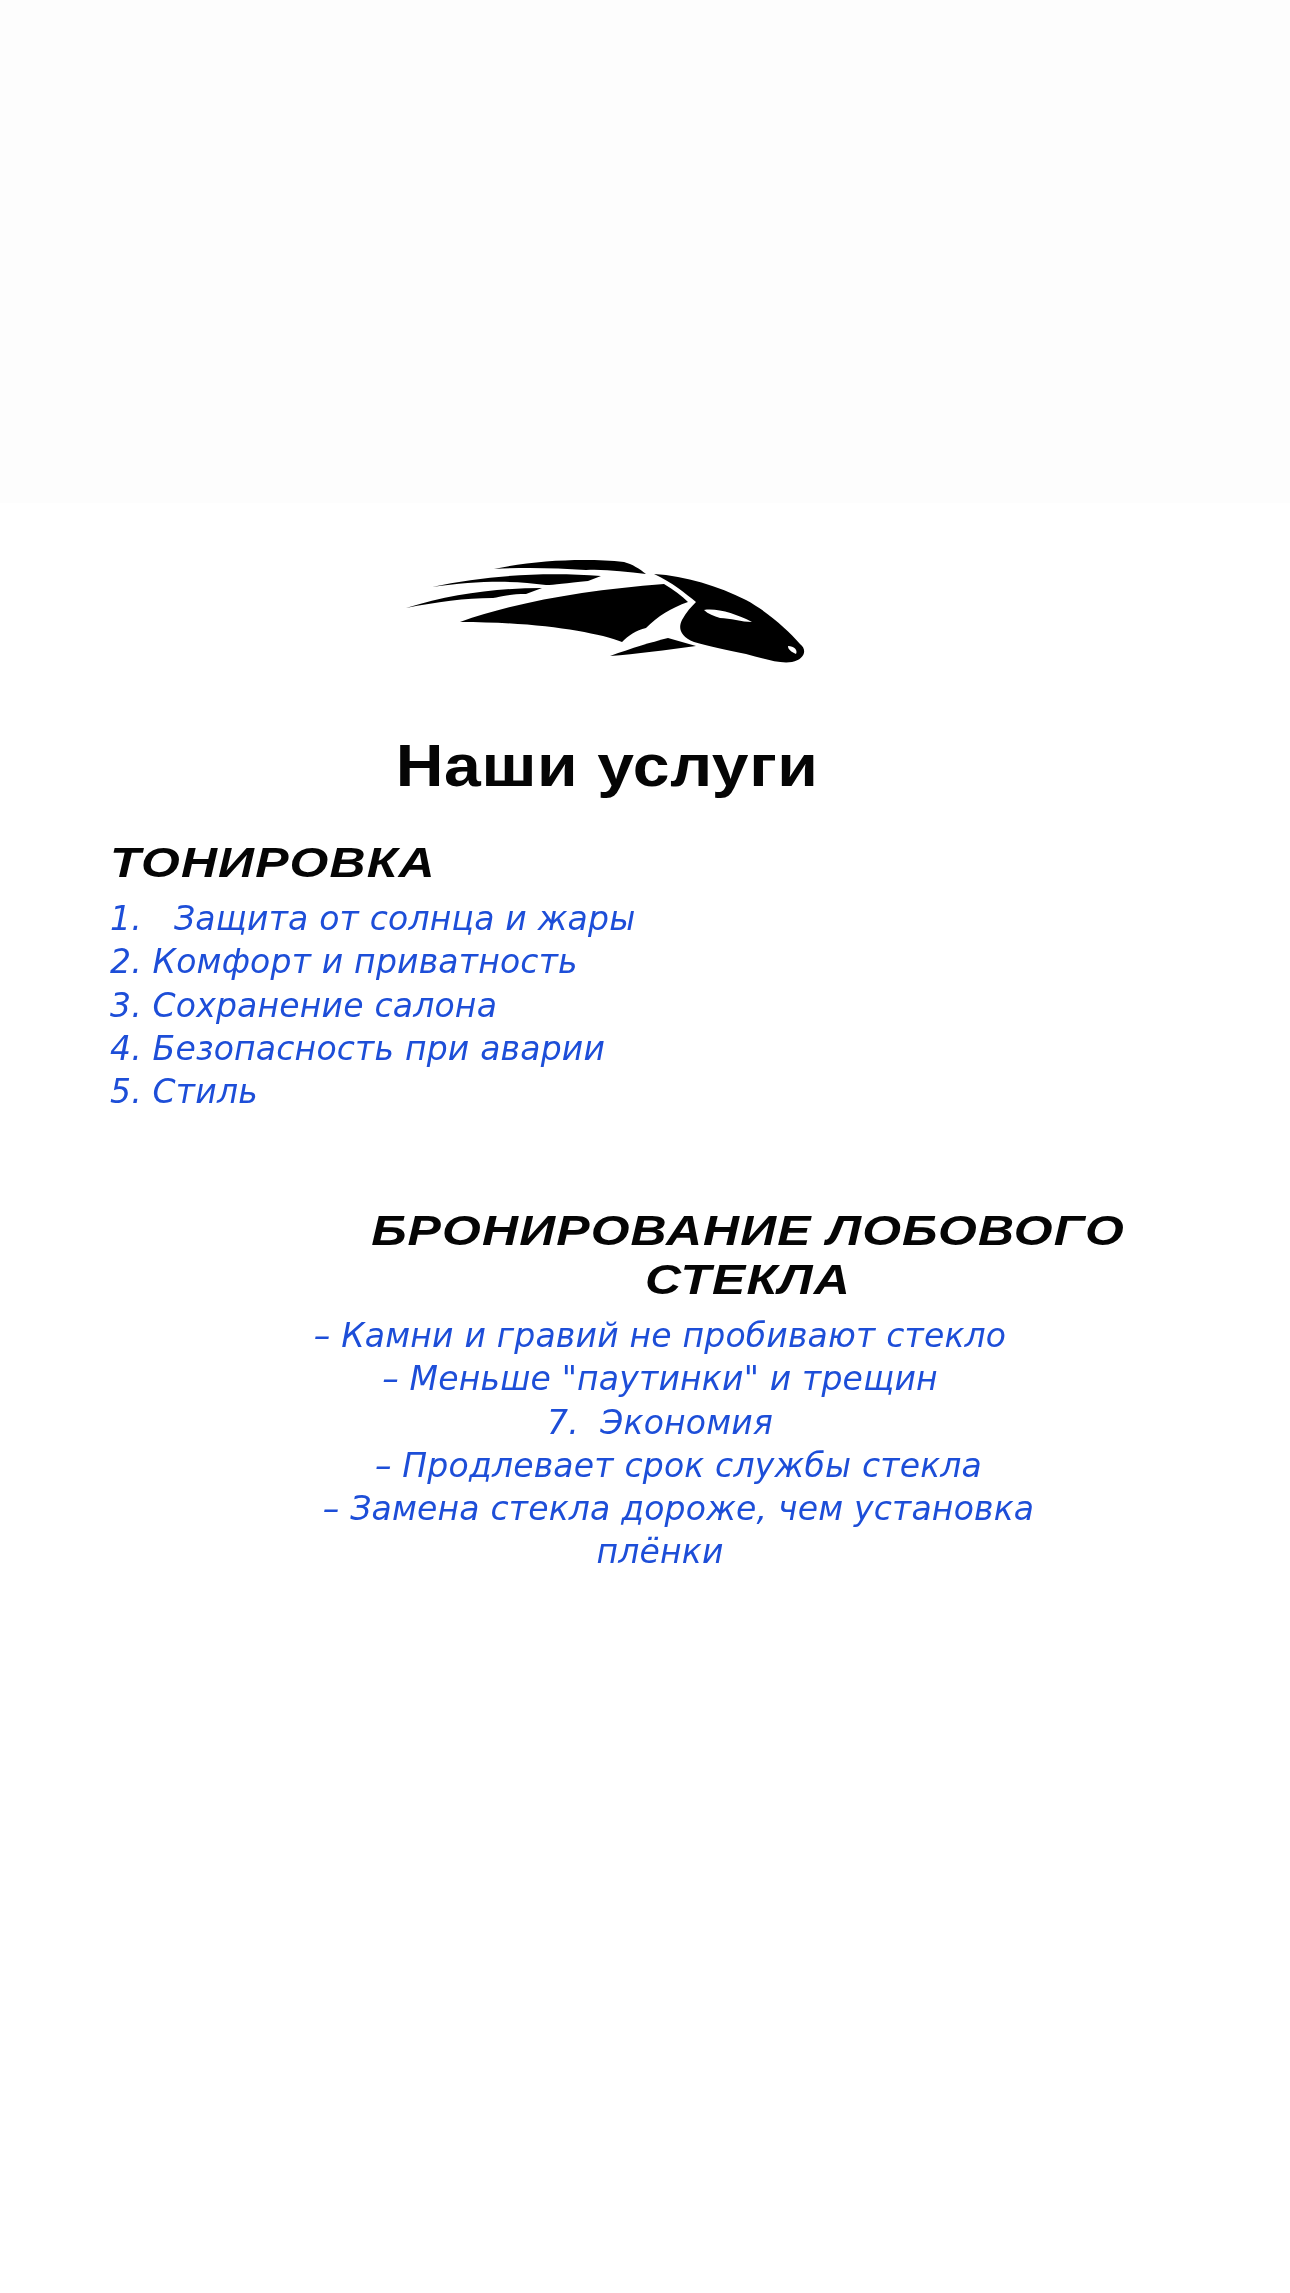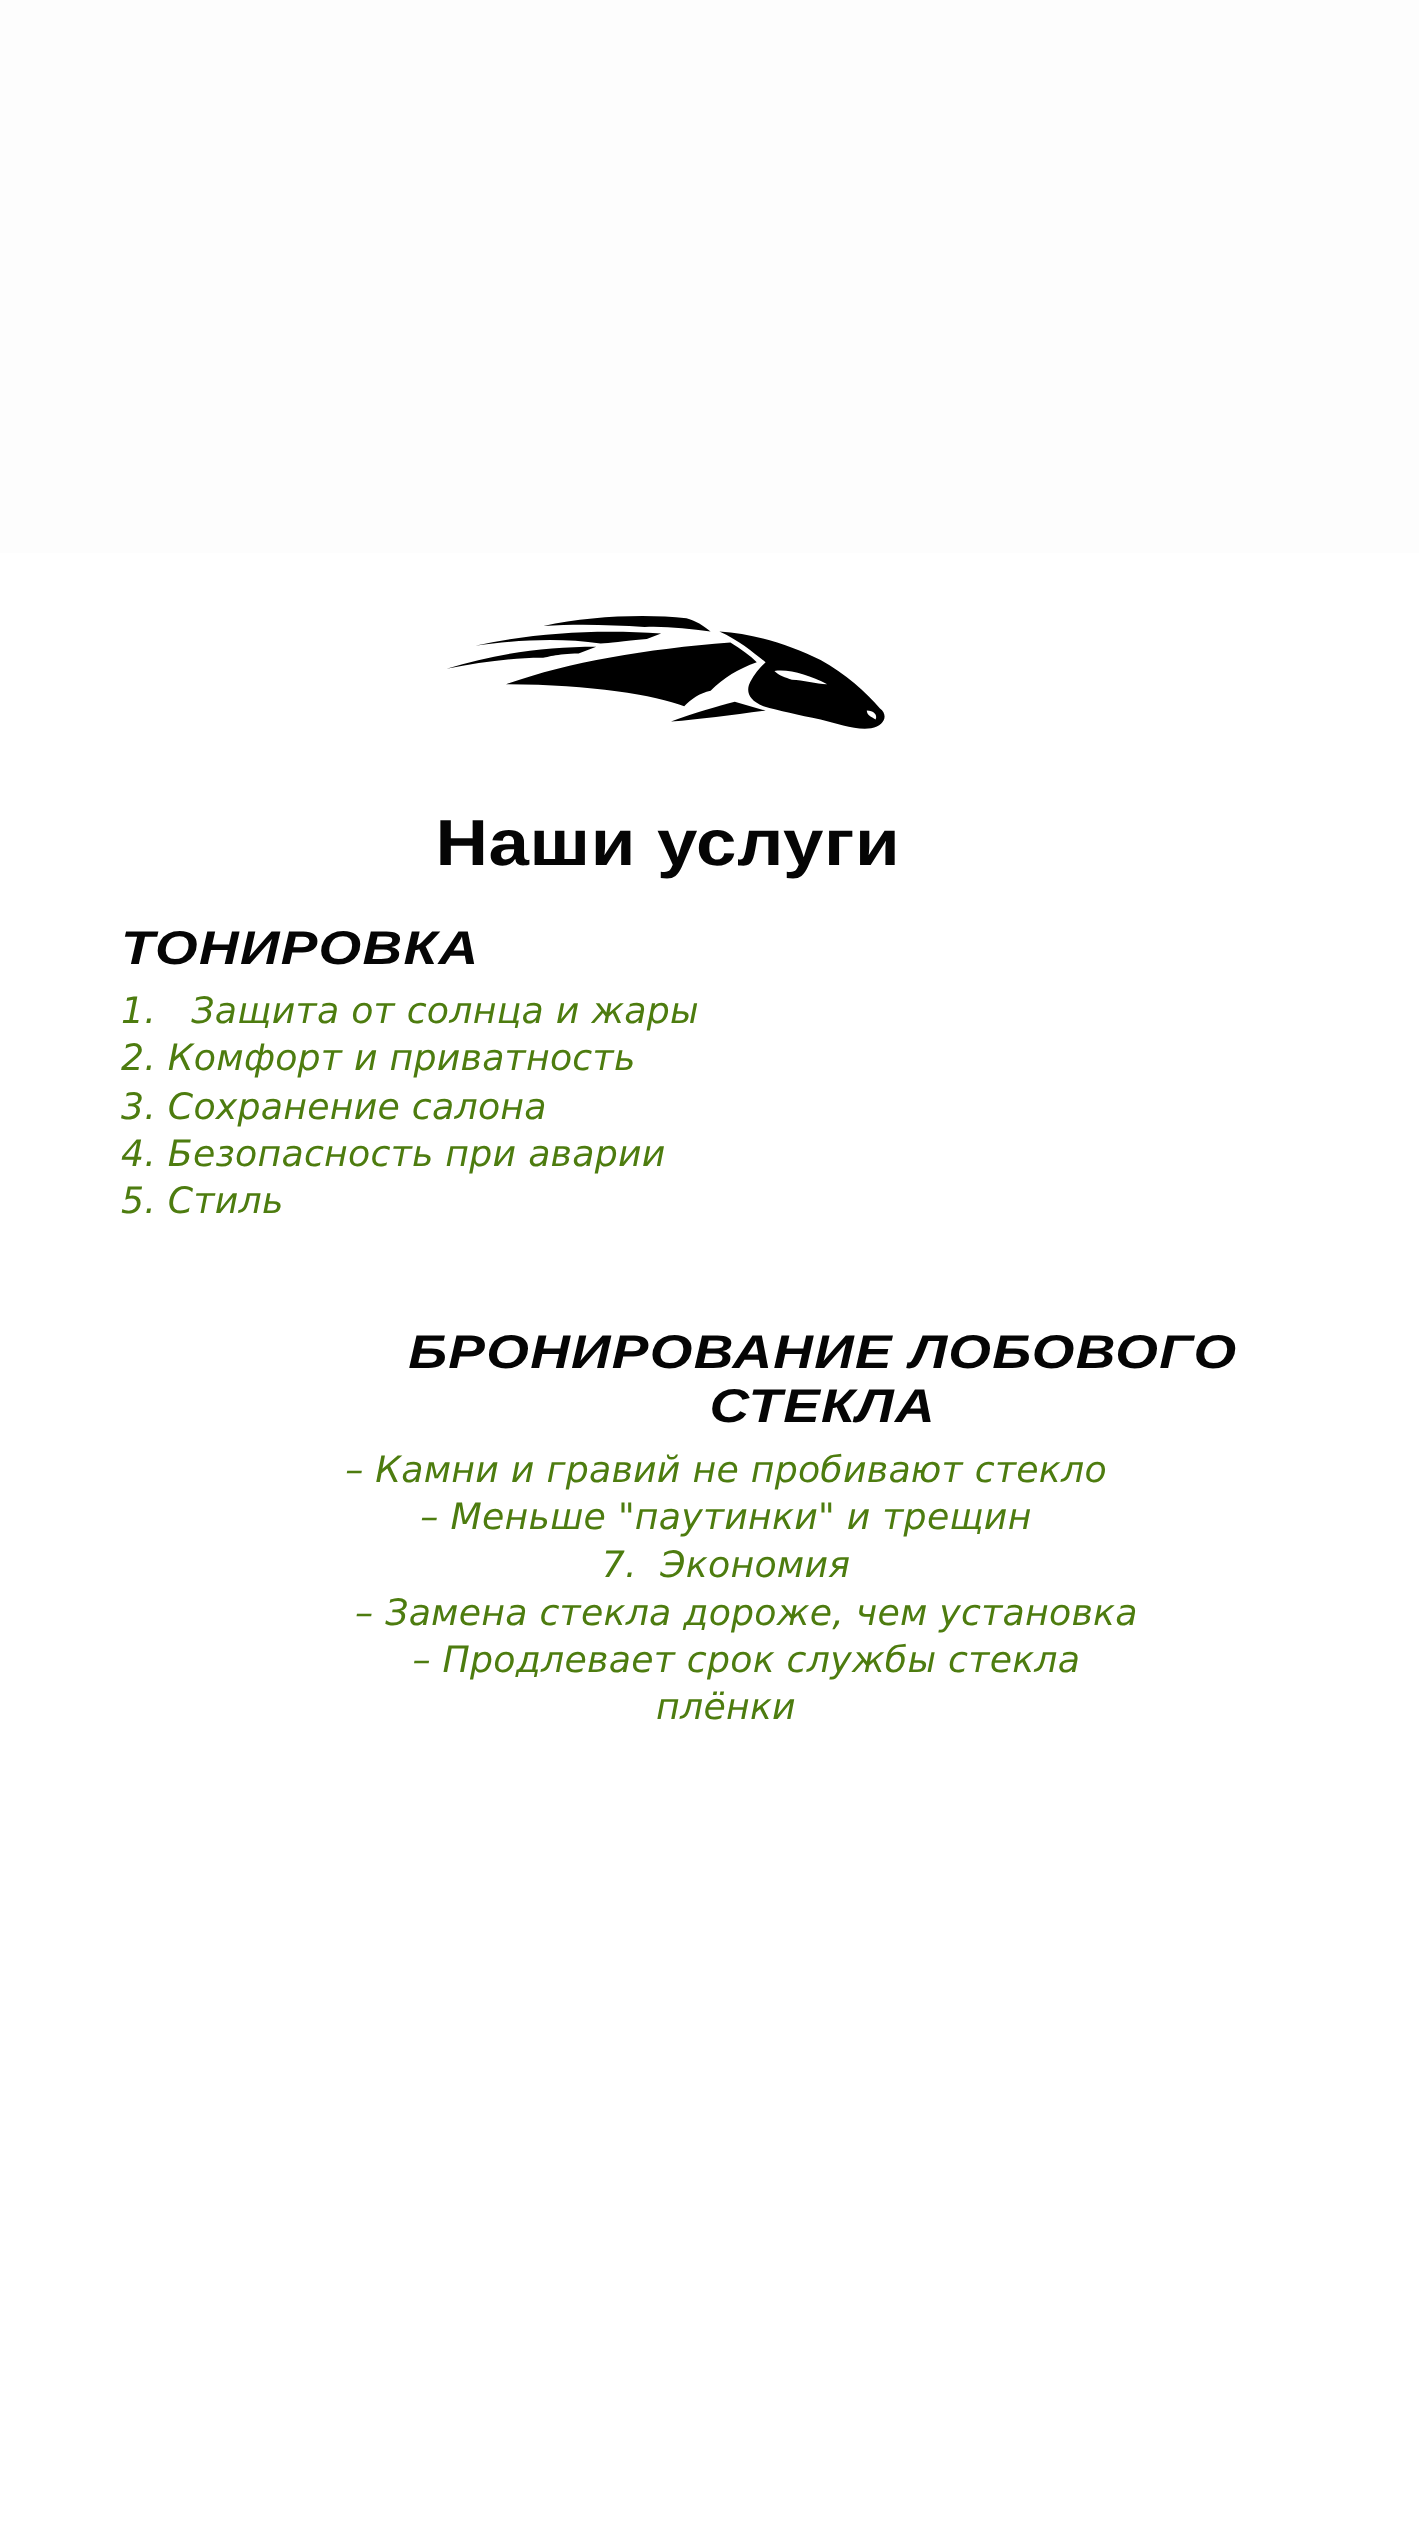--- a/index.html
+++ b/index.html
@@ -67,21 +67,21 @@
   .item-list {
     margin: 0;
     padding: 0;
     list-style: none;
   }
   .item {
     font-family: "DejaVu Sans", sans-serif;
     font-weight: 300;
     font-size: 33px;
     line-height: 43.3px;
-    color: #4d7c0f;
+    color: #1d4ed8;
     white-space: nowrap;
     letter-spacing: 0.2px;
   }
   .item .num { display: inline-block; }
   .item.indent { padding-left: 37px; }
 
   #section-tinting { top: 838px; }
   #section-tinting .item-list { margin-top: 10px; }
 
   #section-windshield { top: 1206px; text-align: center; }
@@ -126,17 +126,17 @@
   </ul>
 </section>
 
 <section class="section" id="section-windshield">
   <div class="section-heading">БРОНИРОВАНИЕ ЛОБОВОГО</div>
   <div class="section-heading">СТЕКЛА</div>
   <ul class="item-list">
     <li class="item">– Камни и гравий не пробивают стекло</li>
     <li class="item">– Меньше "паутинки" и трещин</li>
     <li class="item" style="white-space:pre">7.  Экономия</li>
+    <li class="item indent">– Продлевает срок службы стекла</li>
     <li class="item indent">– Замена стекла дороже, чем установка</li>
-    <li class="item indent">– Продлевает срок службы стекла</li>
     <li class="item">плёнки</li>
   </ul>
 </section>
 
 </body></html>

